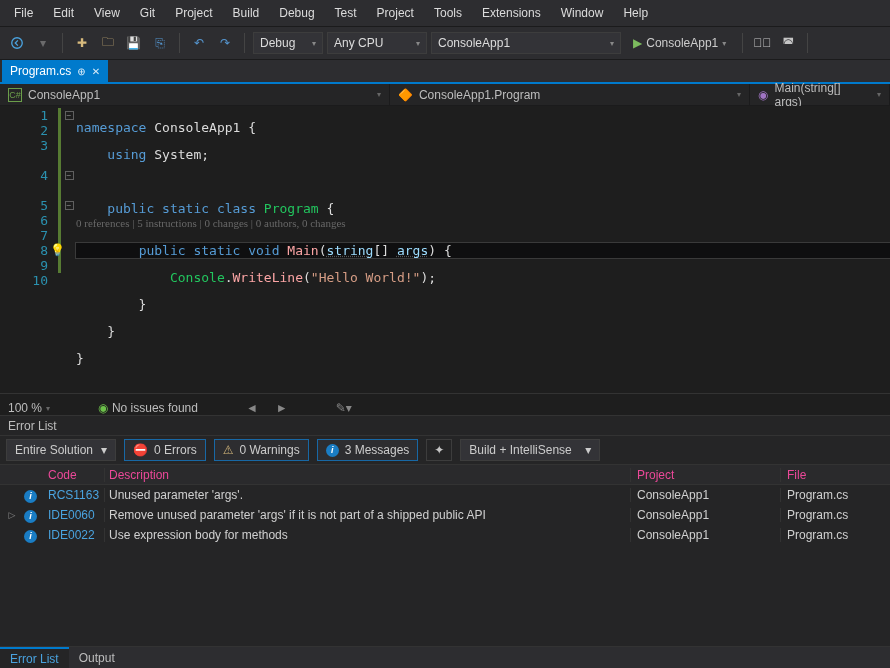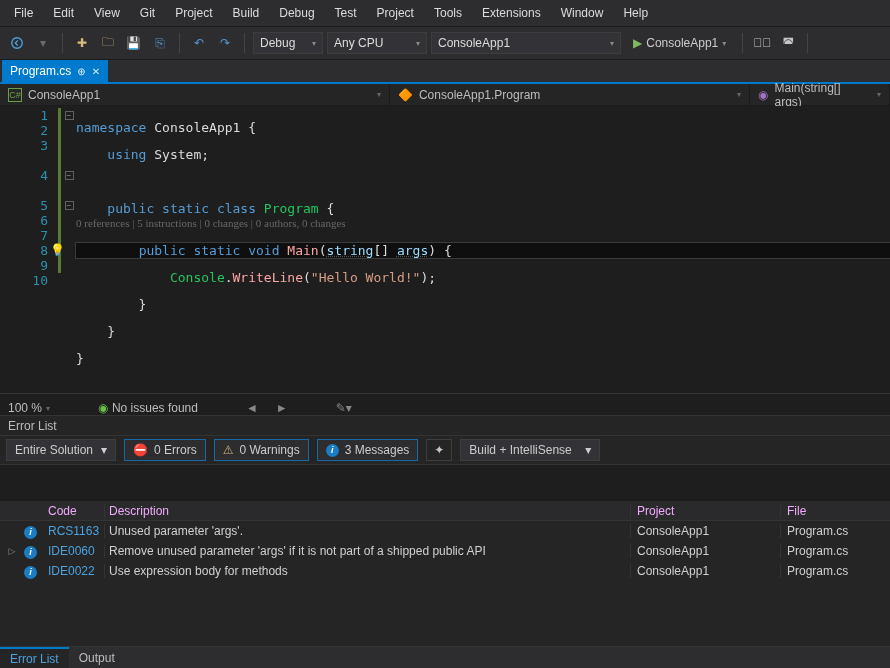--- a/index.html
+++ b/index.html
@@ -70,21 +70,21 @@
 
   
   .panel-title { height:20px; line-height:20px; padding:0 8px; background:#252526; border-top:1px solid #333; color:#bdbdbd; }
   .errfilter { display:flex; align-items:center; gap:8px; height:30px; background:#252526; padding: 8px 6px; border-top:1px solid #333; border-bottom:1px solid #333; }
   .fdrop { display:flex; align-items:center; height:22px; border:1px solid #3d3d3d; background:#333337; padding:0 8px; gap:6px; min-width:110px; }
   .pill { display:flex; align-items:center; gap:6px; height:22px; border:1px solid #1868a5; background:#2d2d30; padding:0 8px; }
   .pill.msg { border-color:#1868a5; }
   .ic-err { color:#d16969; }
   .ic-warn { color:#d7ba7d; }
   .ic-info { width:13px; height:13px; border-radius:50%; background:#1a7dc4; color:#fff; font-size:9px; line-height:13px; text-align:center; font-style: italic; font-weight:bold; display:inline-block; }
-  .errhead { display:flex; height:20px; align-items:center; background:#2a2a2c; border-bottom:1px solid #333; color:#f0abfc;margin-top:36px; }
+  .errhead { display:flex; height:20px; align-items:center; background:#2a2a2c; border-bottom:1px solid #333; color:#ec4899; }
   .col-exp { width:24px; }
   .col-ic  { width:24px; }
   .col-code{ width:56px; padding-left:0; }
   .col-desc{ flex:1; padding-left:4px; border-left:1px solid #333; }
   .col-proj{ width:150px; padding-left:6px; border-left:1px solid #333; }
   .col-file{ width:110px; padding-left:6px; border-left:1px solid #333; }
   .errrows { flex:1; background:#252526; overflow:auto; }
   .errrow { display:flex; align-items:center; height:20px; color:#d0d0d0; }
   .errrow .codecell { color:#4aa3df; }
   .errrow .exp { width:24px; text-align:center; color:#888; font-size:9px; }

